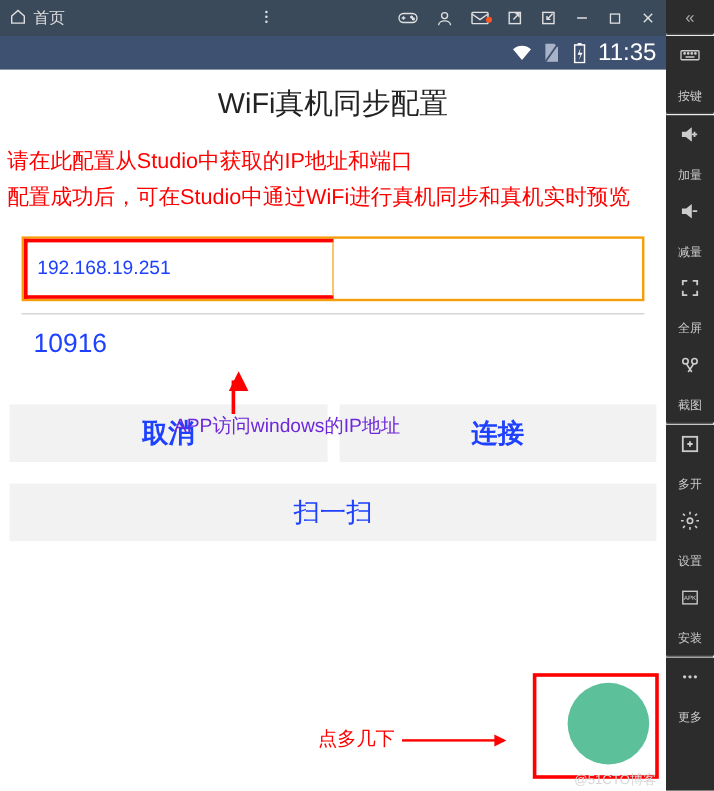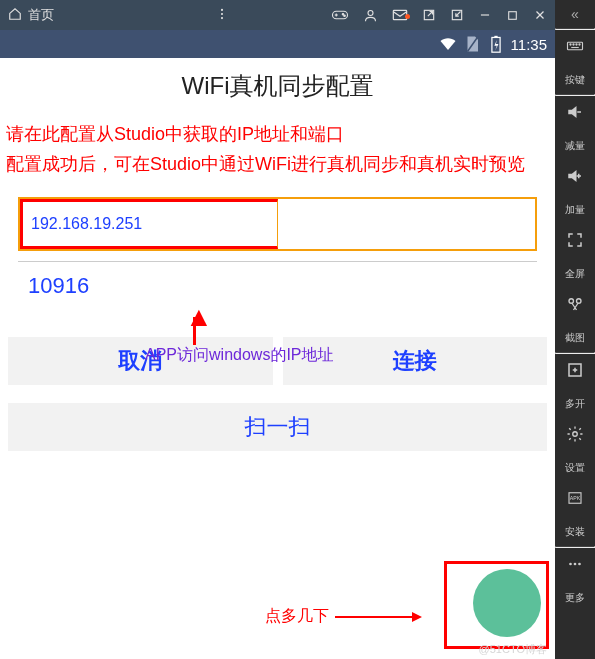--- a/index.html
+++ b/index.html
@@ -6,21 +6,21 @@
   body { font-family: Arial, "Microsoft YaHei", sans-serif; background: #fff; width: 595px; height: 659px; overflow: hidden; position: relative; }
   .container { display: flex; width: 595px; height: 659px; border-radius: 29px; }
   .main { flex: 1; position: relative; background: #fff; }
   .sidebar { width: 40px; background: #2c2c2c; display: flex; flex-direction: column; color: #ddd; font-size: 10px; }
   .topbar { height: 30px; background: #3a4a5a; display: flex; align-items: center; color: #e0e0e0; font-size: 13px; position: relative; }
   .topbar .home-icon { margin-left: 8px; margin-right: 6px; }
   .topbar .menu-icon { position: absolute; left: 215px; }
   .topbar .right-icons { position: absolute; right: 8px; display: flex; gap: 14px; align-items: center; }
   .topbar .right-icons span { display: inline-flex; align-items: center; justify-content: center; }
   .notif-dot { width: 5px; height: 5px; background: #ff5722; border-radius: 50%; position: absolute; top: 6px; right: -2px; }
-  .statusbar { height: 28px; background: #3f5170; color: #fff; display: flex; align-items: center; justify-content: flex-end; padding-right: 8px; font-size: 15px; gap: 6px; font-weight: 500; }
+  .statusbar { height: 28px; background: #3f5170; color: #fff; display: flex; align-items: center; justify-content: flex-end; padding-right: 8px; font-size: 20px; gap: 6px; font-weight: 500; }
   .statusbar svg, .statusbar .sb-item { vertical-align: middle; }
   .page-title { text-align: center; font-size: 24px; padding: 12px 0; color: #222; }
   .instructions { color: #ff0000; font-size: 18px; padding: 6px 10px 6px 6px; line-height: 1.65; }
   .input-row { margin: 12px 18px 0 18px; height: 54px; border: 2px solid #f59e0b; display: flex; }
   .input-cell { width: 50%; display: flex; align-items: center; padding: 0 8px; font-size: 16px; color: #1e40ff; }
   .input-cell.left { border-right: 1px solid #f59e0b; }
   .red-frame { border: 3px solid #ff0000; }
   .port-field { margin: 10px 18px 0 18px; height: 48px; border-top: 1px solid #ccc; display: flex; align-items: center; padding: 0 10px; font-size: 22px; color: #1e40ff; }
   .annot-ip { position: absolute; left: 145px; top: 345px; color: #6d28d9; font-size: 16px; }
   .arrow-up { position: absolute; left: 185px; top: 303px; color: #ff0000; font-size: 28px; line-height: 1; }
@@ -179,31 +179,31 @@
           <circle cx="14" cy="10" r="0.8" fill="#ccc"></circle>
           <circle cx="18" cy="10" r="0.8" fill="#ccc"></circle>
           <line x1="7" y1="14" x2="17" y2="14"></line>
         </svg>
       <span>按键</span>
     </div>
     <hr class="sb-sep">
     <div class="sb-item">
       <svg viewBox="0 0 24 24" fill="none" stroke="#ccc" stroke-width="2">
           <path d="M4 10v4h4l5 4V6l-5 4H4z" fill="#ccc"></path>
-          <line x1="15" y1="12" x2="20" y2="12"></line>
-        </svg>
-      <span>减量</span>
-    </div>
-    <div class="sb-item">
-      <svg viewBox="0 0 24 24" fill="none" stroke="#ccc" stroke-width="2">
-          <path d="M4 10v4h4l5 4V6l-5 4H4z" fill="#ccc"></path>
           <line x1="17" y1="9" x2="17" y2="15"></line>
           <line x1="14" y1="12" x2="20" y2="12"></line>
         </svg>
       <span>加量</span>
+    </div>
+    <div class="sb-item">
+      <svg viewBox="0 0 24 24" fill="none" stroke="#ccc" stroke-width="2">
+          <path d="M4 10v4h4l5 4V6l-5 4H4z" fill="#ccc"></path>
+          <line x1="15" y1="12" x2="20" y2="12"></line>
+        </svg>
+      <span>减量</span>
     </div>
     <div class="sb-item">
       <svg viewBox="0 0 24 24" fill="none" stroke="#ccc" stroke-width="2">
           <path d="M4 9V4h5M20 9V4h-5M4 15v5h5M20 15v5h-5"></path>
         </svg>
       <span>全屏</span>
     </div>
     <div class="sb-item">
       <svg viewBox="0 0 24 24" fill="none" stroke="#ccc" stroke-width="1.8">
           <circle cx="7" cy="8" r="3"></circle>

